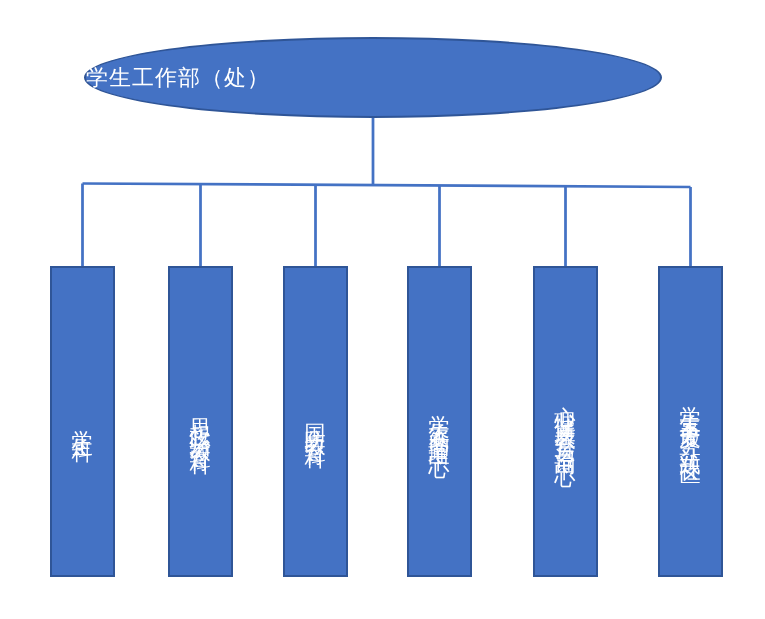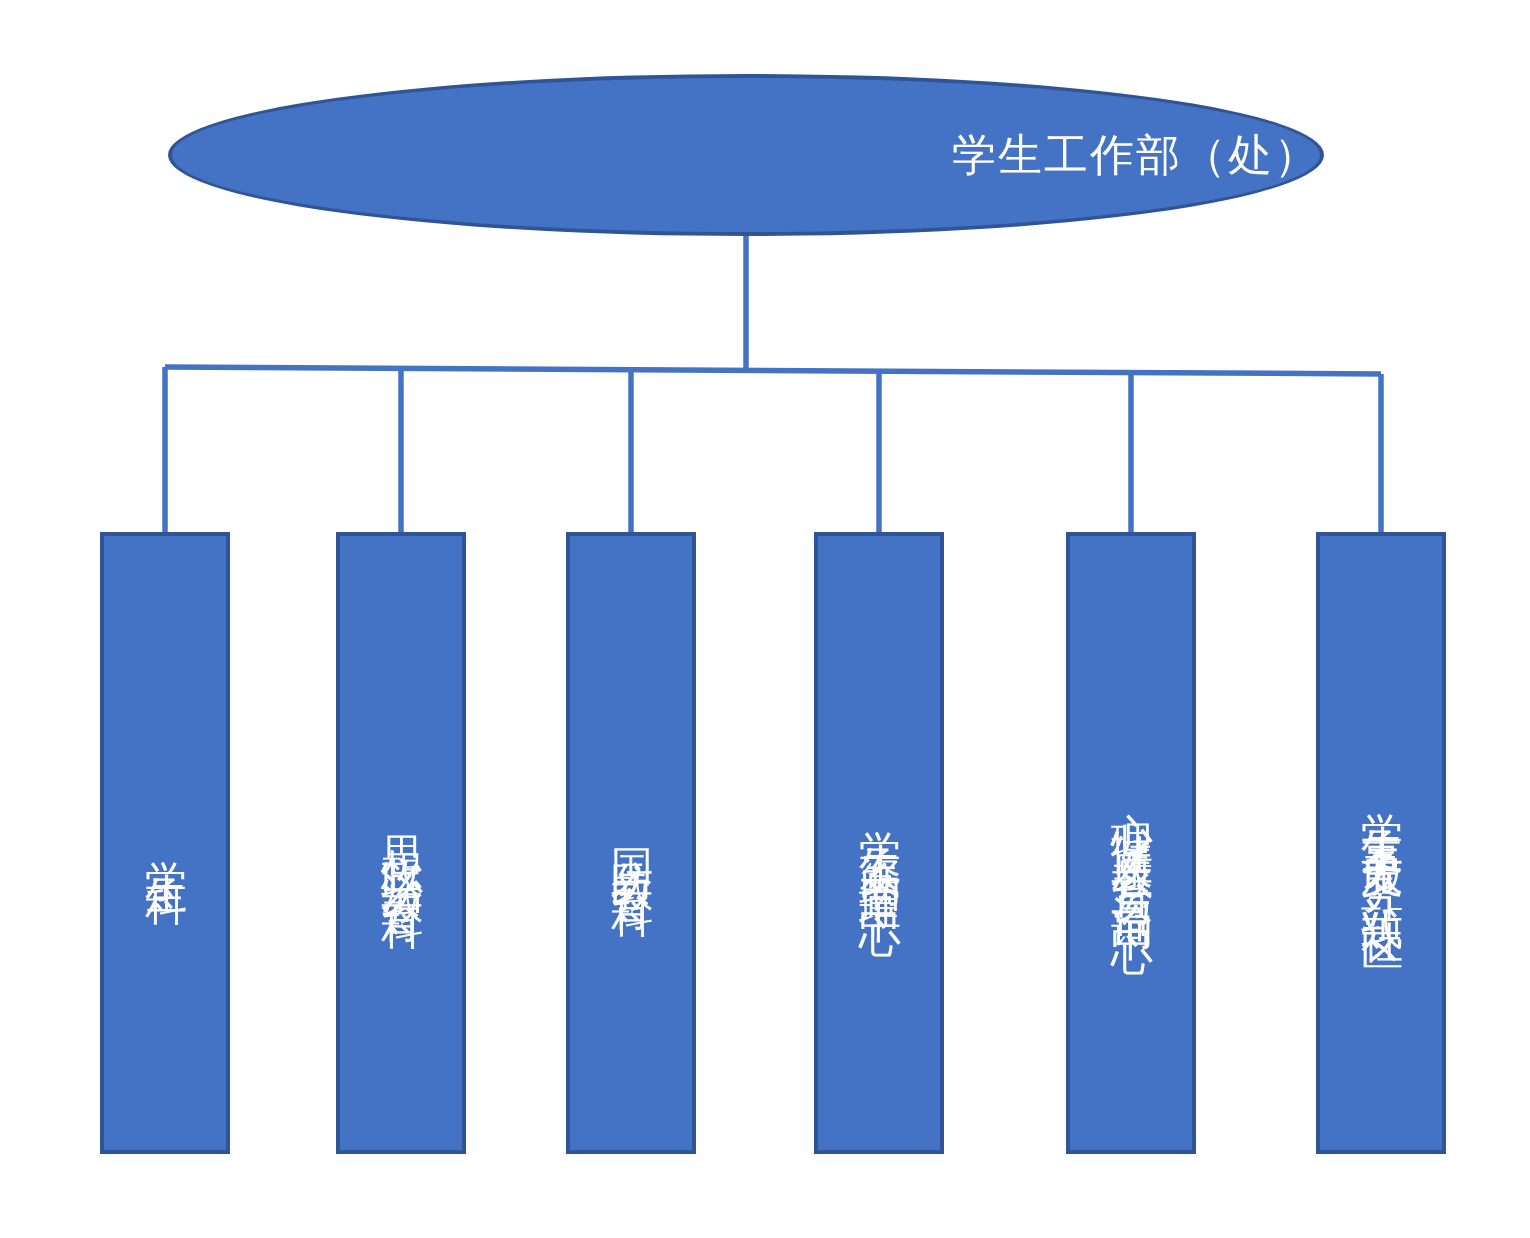--- a/index.html
+++ b/index.html
@@ -36,21 +36,21 @@
     position: absolute;
     left: 84px;
     top: 37px;
     width: 578px;
     height: 81px;
     background: var(--node-fill);
     border: 2px solid var(--node-border);
     border-radius: 50%;
     display: flex;
     align-items: center;
-    justify-content: flex-end;
+    justify-content: flex-start;
   }
   .root-node .label {
     color: var(--text-color);
     font-size: 22px;
     letter-spacing: 1px;
     white-space: nowrap;
   }
   .dept-node {
     position: absolute;
     top: 266px;

